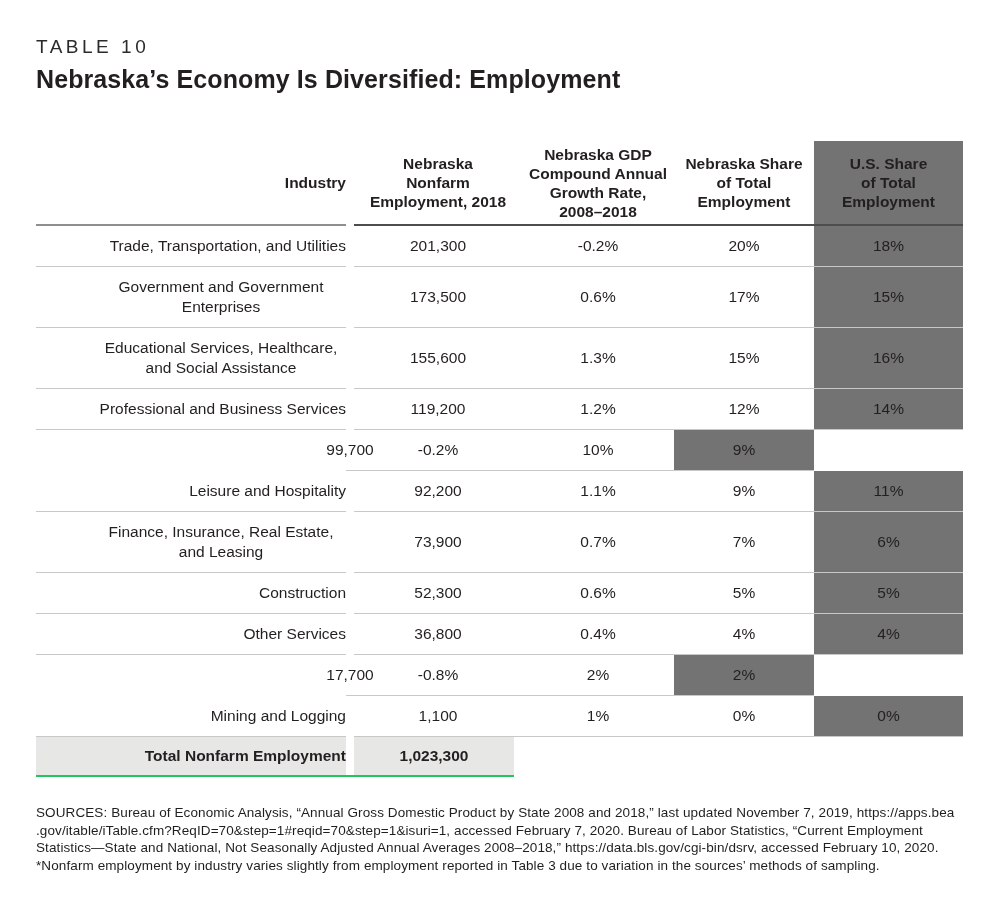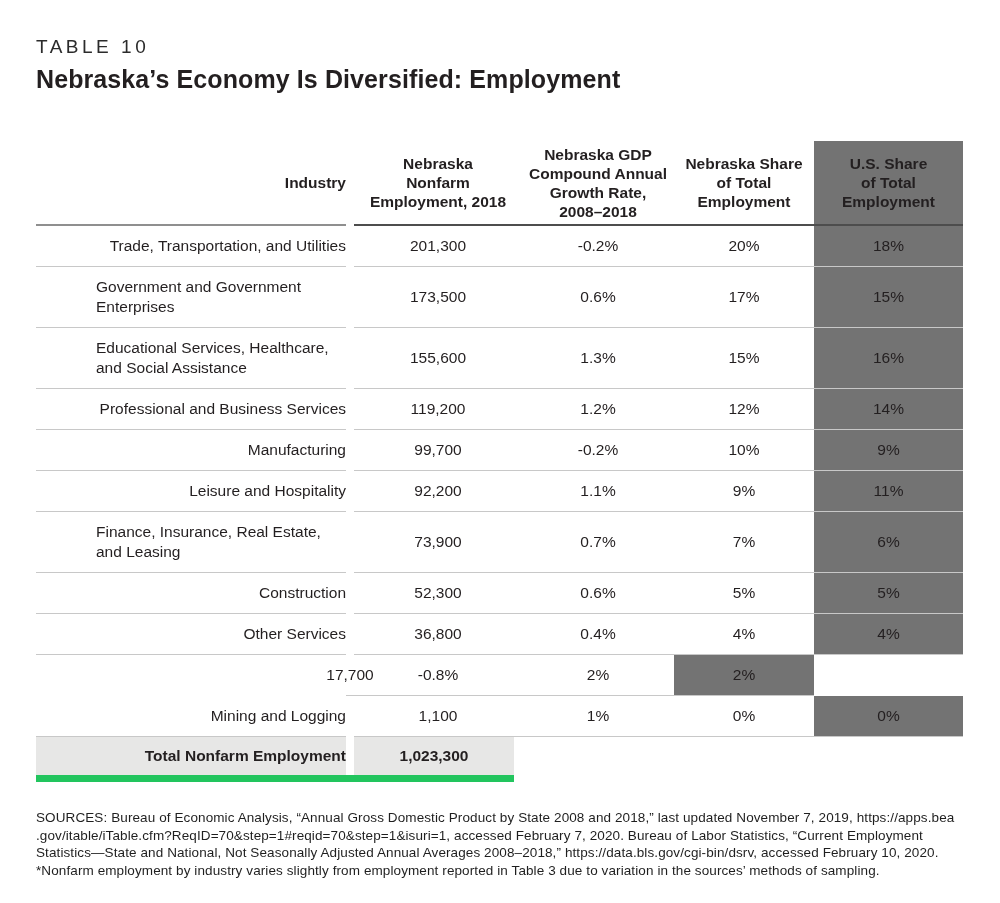--- a/index.html
+++ b/index.html
@@ -63,31 +63,31 @@
   }
   .thead .gap-cell { border-bottom: none; }
 
   
   .trow .cell {
     padding: 10px 0;
     border-bottom: 1px solid #c8c8c8;
   }
   .trow .industry-cell {
     justify-content: flex-end;
-    text-align: left;
+    text-align: center;
   }
   .trow .industry-cell .wrapbox { max-width: 250px; }
   .trow .gap-cell { border-bottom: none; padding: 0; }
 
   
   .total-row {
     width: 478px;
     display: grid;
     grid-template-columns: 310px 8px 160px;
-    border-bottom: 7px solid #22c55e;
+    border-bottom: 2px solid #22c55e;
   }
   .total-row .cell {
     min-height: 38px;
     font-weight: 700;
     background: #e7e7e6;
   }
   .total-row .label-cell { justify-content: flex-end; text-align: right; }
   .total-row .gap-cell { background: #ffffff; }
 
   
@@ -182,23 +182,20 @@
           <div class="wrapbox">Professional and Business Services</div>
         </div>
       <div class="cell gap-cell"></div>
       <div class="cell">119,200</div>
       <div class="cell">1.2%</div>
       <div class="cell">12%</div>
       <div class="cell shaded">14%</div>
     </div>
 
     <div class="grid-row trow">
-      <div class="cell industry-cell">
-          <div class="wrapbox">Manufacturing</div>
-        </div>
       <div class="cell gap-cell"></div>
       <div class="cell">99,700</div>
       <div class="cell">-0.2%</div>
       <div class="cell">10%</div>
       <div class="cell shaded">9%</div>
     </div>
 
     <div class="grid-row trow">
       <div class="cell industry-cell">
           <div class="wrapbox">Leisure and Hospitality</div>

